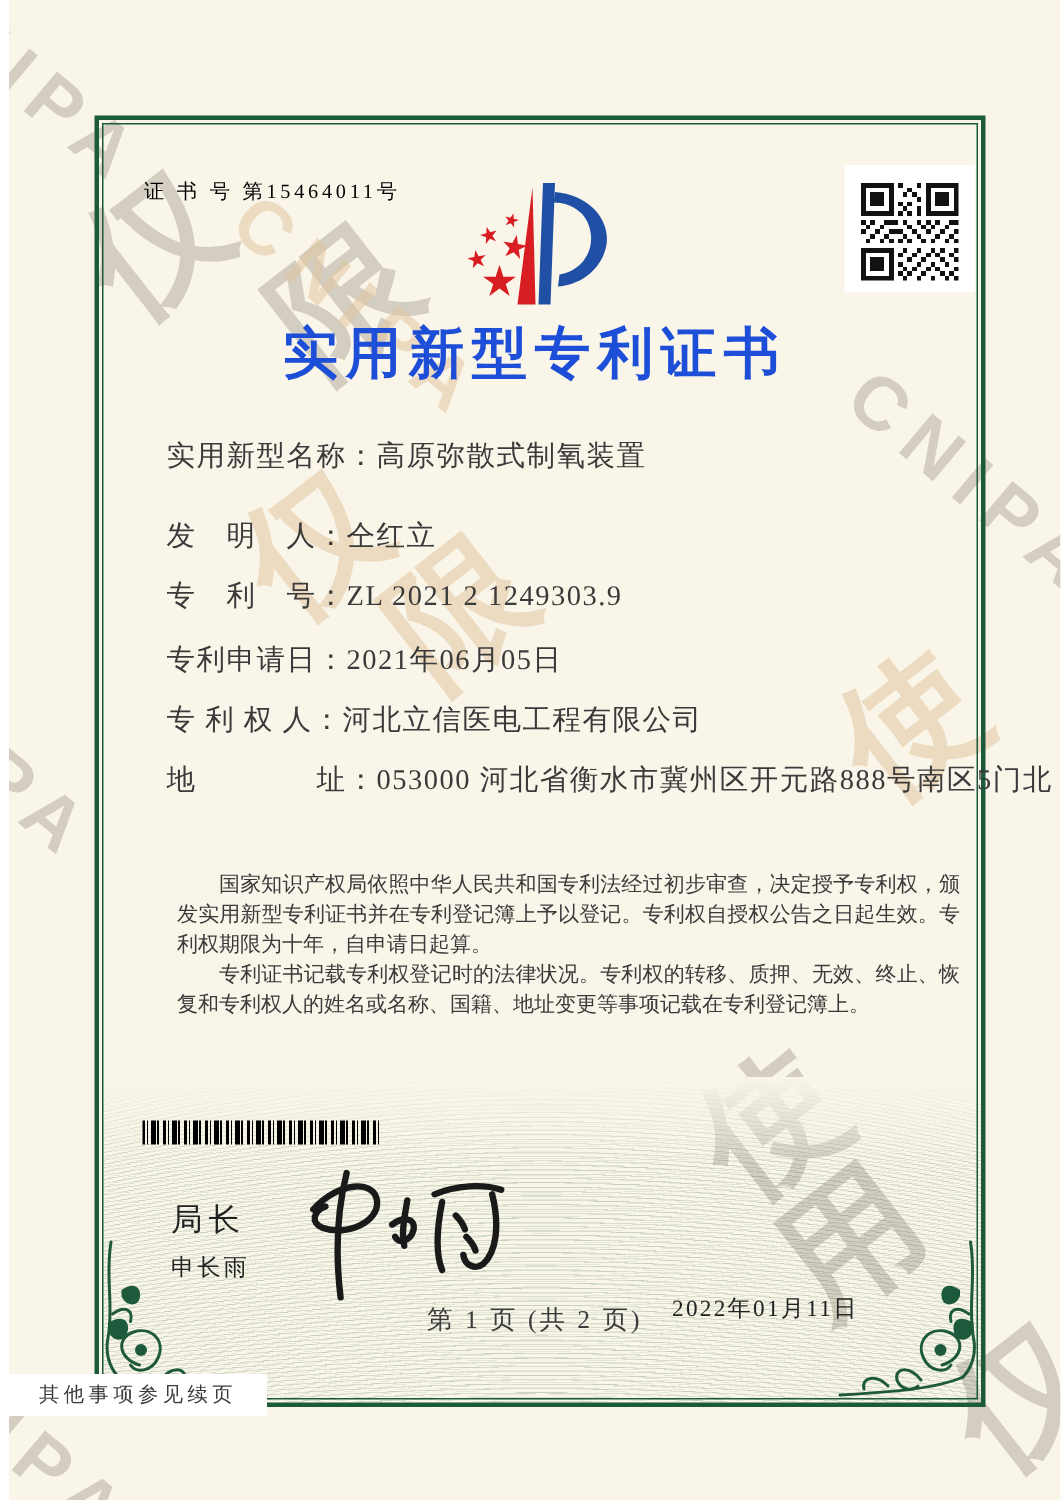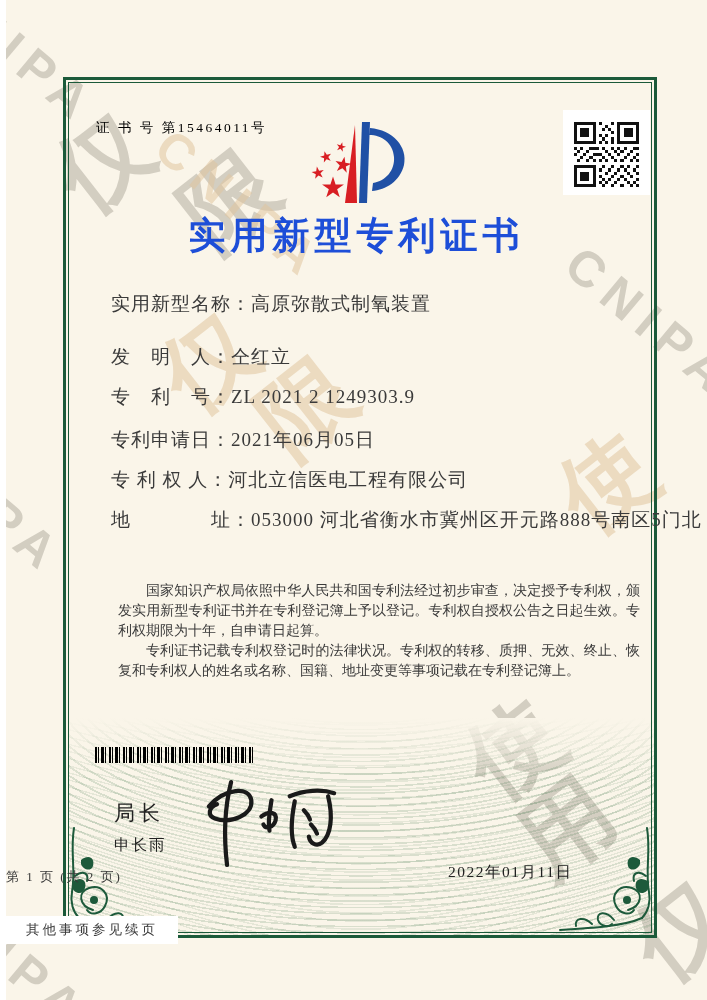--- a/index.html
+++ b/index.html
@@ -59,21 +59,21 @@
   .body-text{left:95px;top:581px;width:522px;font-size:14px;line-height:20px;
              text-align:justify;color:#3a3a3a;margin-left:17px;}
   .body-text p{margin:0;text-indent:2em;}
   .barcode{left:89px;top:747px;width:158px;height:16px;
     background:repeating-linear-gradient(90deg,#000 0 2px,transparent 2px 3px,#000 3px 4px,
       transparent 4px 6px,#000 6px 9px,transparent 9px 10px,#000 10px 11px,transparent 11px 14px);}
   .signer-title{left:108px;top:799px;font-size:21px;letter-spacing:4px;color:#222;}
   .signer-name{left:108px;top:835px;font-size:15.5px;letter-spacing:2px;color:#222;}
   .signature{left:190px;top:776px;width:148px;height:96px;}
   .issue-date{left:442px;top:862px;font-size:15.5px;letter-spacing:1.5px;color:#222;}
-  .page-info{left:0;right:0;top:868px;text-align:left;font-size:13px;
+  .page-info{left:0;right:0;top:868px;text-align:center;font-size:17px;
              letter-spacing:2px;color:#3a3a3a;}
   .footer-wrap{left:0;right:0;top:916px;}
   .footer-note{display:inline-block;background:#fff;padding:5px 20px;font-size:13.5px;
                letter-spacing:3px;color:#3a3a3a;}
 </style>
 </head>
 <body>
 
 <div class="page">
 

